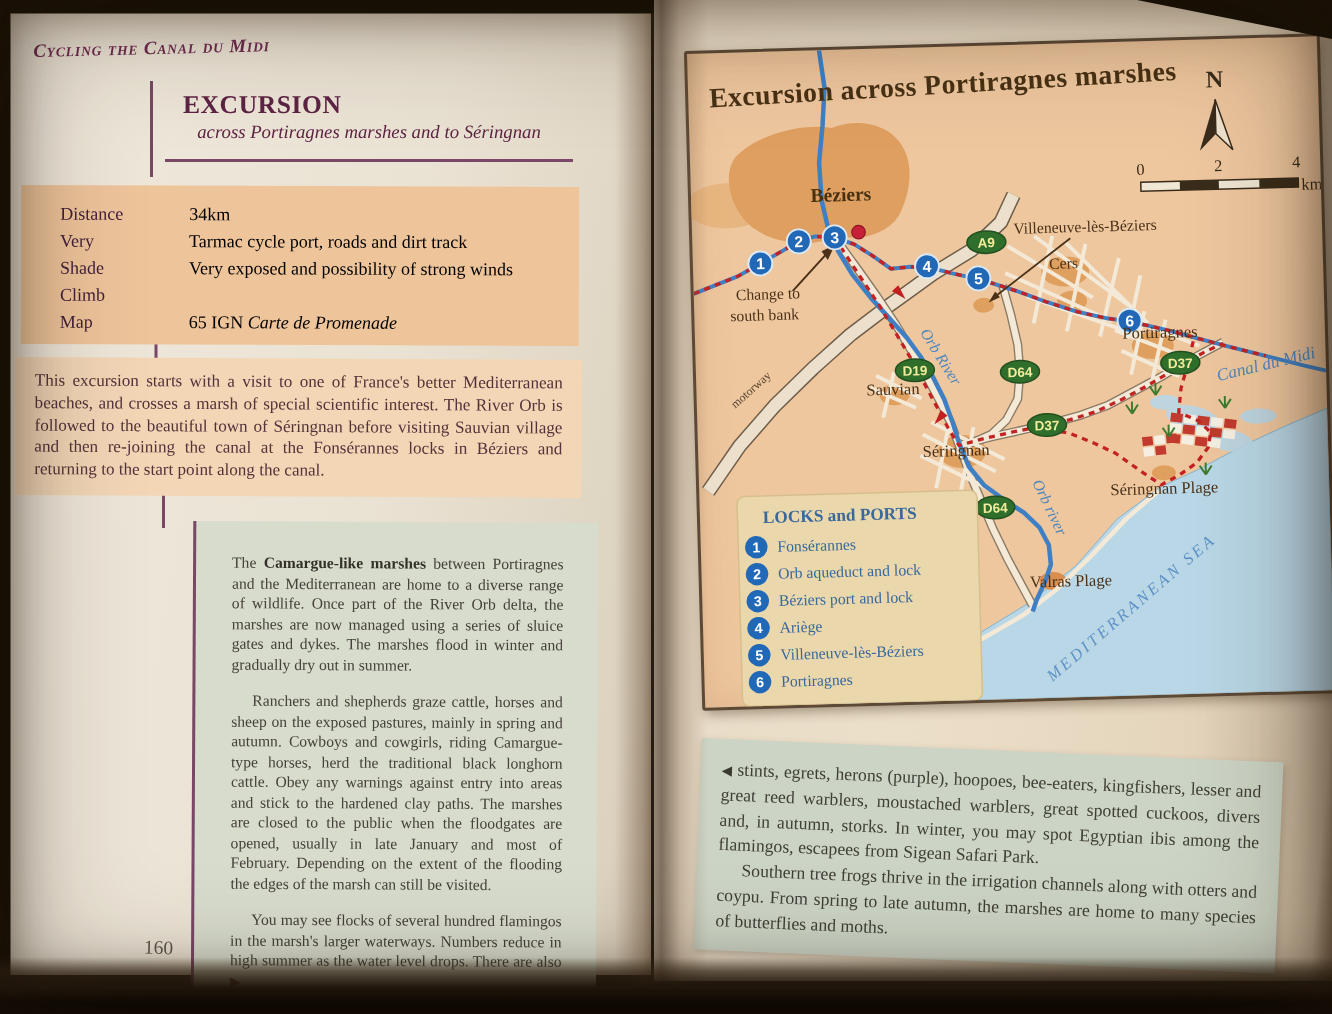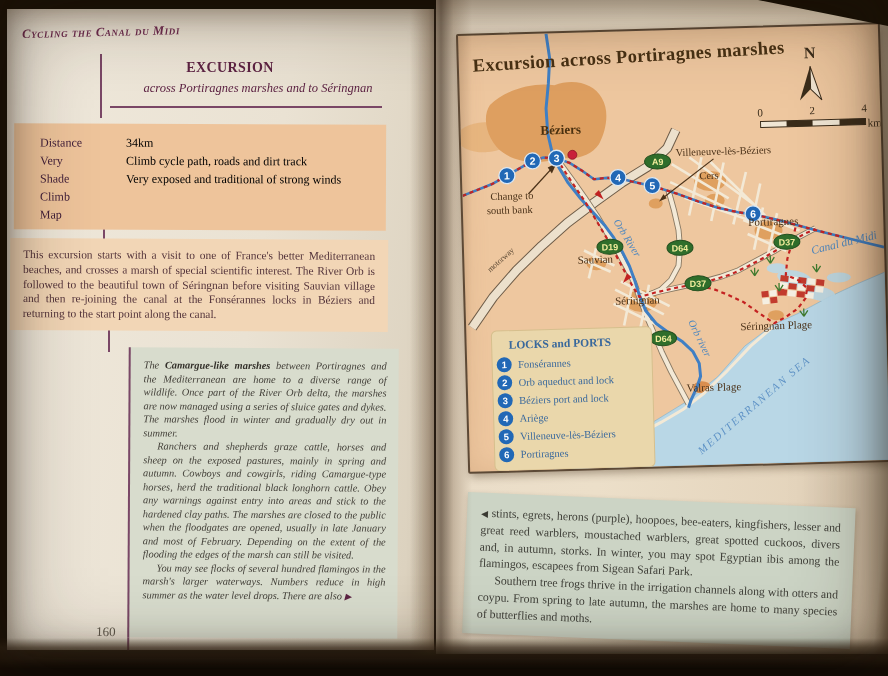--- a/index.html
+++ b/index.html
@@ -15,42 +15,42 @@
     background:linear-gradient(95deg,#e9dcc8 0%,#ecdfc9 40%,#e4d4bc 80%,#c9b69c 97%,#8a7358 100%);
     box-shadow:inset 0 10px 20px rgba(120,95,65,.2);}
 
   
   .hdr-left{position:absolute;left:16px;top:19px;font-variant:small-caps;font-style:italic;
     font-weight:bold;font-size:12.5px;letter-spacing:.6px;color:#6e2b4f;transform:rotate(-1.4deg);transform-origin:left top;}
   .vrule{position:absolute;width:2px;background:#7a4766;}
   .title-rule{left:94px;top:46px;height:64px;}
   .seg1{left:97px;top:200px;height:36px;}
   .seg2{left:102px;top:316px;height:28px;}
-  .ex-title{position:absolute;left:88px;top:52px;width:272px;text-align:center;
-    font-weight:bold;font-size:14px;letter-spacing:.4px;color:#5d2343;}
-  .ex-sub{position:absolute;left:116px;top:73px;width:272px;text-align:center;
+  .ex-title{position:absolute;left:116px;top:52px;width:272px;text-align:left;
+    font-weight:bold;font-size:17px;letter-spacing:.4px;color:#5d2343;}
+  .ex-sub{position:absolute;left:104px;top:73px;width:272px;text-align:center;
     font-style:italic;font-size:12.5px;color:#5d2343;}
   .ex-underline{position:absolute;left:104px;top:98px;width:272px;height:2px;background:#7a4766;}
 
   .info-table{position:absolute;left:8px;top:116px;width:372px;height:106px;background:#eec49b;
     padding:10px 10px 0 26px;z-index:2;transform:rotate(.2deg);}
   .irow{display:flex;font-size:12px;line-height:18px;}
   .ilab{width:86px;font-weight:normal;color:#42203a;flex:none;}
   .ival{color:#000000;}
   .ival .it{font-style:italic;}
 
   .intro-box{position:absolute;left:4px;top:231px;width:378px;background:#f2d6b6;
     padding:9px 13px 9px 13px;font-size:11.4px;line-height:1.3;color:#53333a;
     text-align:justify;z-index:2;transform:rotate(.3deg);}
 
   .green-box{position:absolute;left:122px;top:340px;width:270px;min-height:290px;
     background:#d8dccd;border-left:2px solid #7a4766;padding:11px 12px 10px 13px;
     font-size:10.4px;line-height:1.3;color:#45423b;text-align:justify;z-index:2;transform:rotate(.3deg);}
   .green-box:after{content:"";position:absolute;left:-2px;bottom:-13px;width:2px;height:13px;background:#7a4766;}
-  .green-box p{margin:0;font-style:italic;}
+  .green-box p{margin:11px;}
   .green-box p.ind{text-indent:14px;}
   .green-box b{color:#33302a;}
   .cont-r{color:#5d2343;font-size:9px;}
 
   .pagenum{position:absolute;left:90px;top:616px;font-size:13px;color:#5f584c;transform:rotate(1.5deg);}
 
   .map-panel{position:absolute;left:462px;top:28px;width:424px;height:440px;
     background:#eec79f;border:2px solid #5c4936;border-radius:2px;overflow:hidden;
     transform:rotate(-1.6deg);box-shadow:2px 3px 8px rgba(60,40,20,.4), inset 0 0 26px rgba(150,100,60,.18);}
   .map-panel svg{display:block;}
@@ -89,31 +89,32 @@
     <div class="vrule seg1"></div>
     <div class="vrule seg2"></div>
 
     <div class="info-table">
       <div class="irow">
         <span class="ilab">Distance</span>
         <span class="ival">34km</span>
       </div>
       <div class="irow">
         <span class="ilab">Very</span>
-        <span class="ival">Climb cycle path, roads and dirt track</span>
+        <span class="ival">Tarmac cycle port, roads and dirt track</span>
       </div>
       <div class="irow">
         <span class="ilab">Shade</span>
-        <span class="ival">Very exposed and traditional of strong winds</span>
+        <span class="ival">Very exposed and possibility of strong winds</span>
       </div>
       <div class="irow">
         <span class="ilab">Climb</span>
       </div>
       <div class="irow">
         <span class="ilab">Map</span>
+        <span class="ival"><span>65 IGN </span><span class="it">Carte de Promenade</span></span>
       </div>
     </div>
 
     <div class="intro-box">This excursion starts with a visit to one of France's better Mediterranean beaches, and crosses a marsh of special scientific interest. The River Orb is followed to the beautiful town of Séringnan before visiting Sauvian village and then re-joining the canal at the Fonsérannes locks in Béziers and returning to the start point along the canal.</div>
 
     <div class="green-box">
       <p><span>The </span><b>Camargue-like marshes</b><span> between Portiragnes and the Mediterranean are home to a diverse range of wildlife. Once part of the River Orb delta, the marshes are now managed using a series of sluice gates and dykes. The marshes flood in winter and gradually dry out in summer.</span></p>
       <p class="ind">Ranchers and shepherds graze cattle, horses and sheep on the exposed pastures, mainly in spring and autumn. Cowboys and cowgirls, riding Camargue-type horses, herd the traditional black longhorn cattle. Obey any warnings against entry into areas and stick to the hardened clay paths. The marshes are closed to the public when the floodgates are opened, usually in late January and most of February. Depending on the extent of the flooding the edges of the marsh can still be visited.</p>
       <p class="ind"><span>You may see flocks of several hundred flamingos in the marsh's larger waterways. Numbers reduce in high summer as the water level drops. There are also </span><span class="cont-r">▶</span></p>
     </div>

